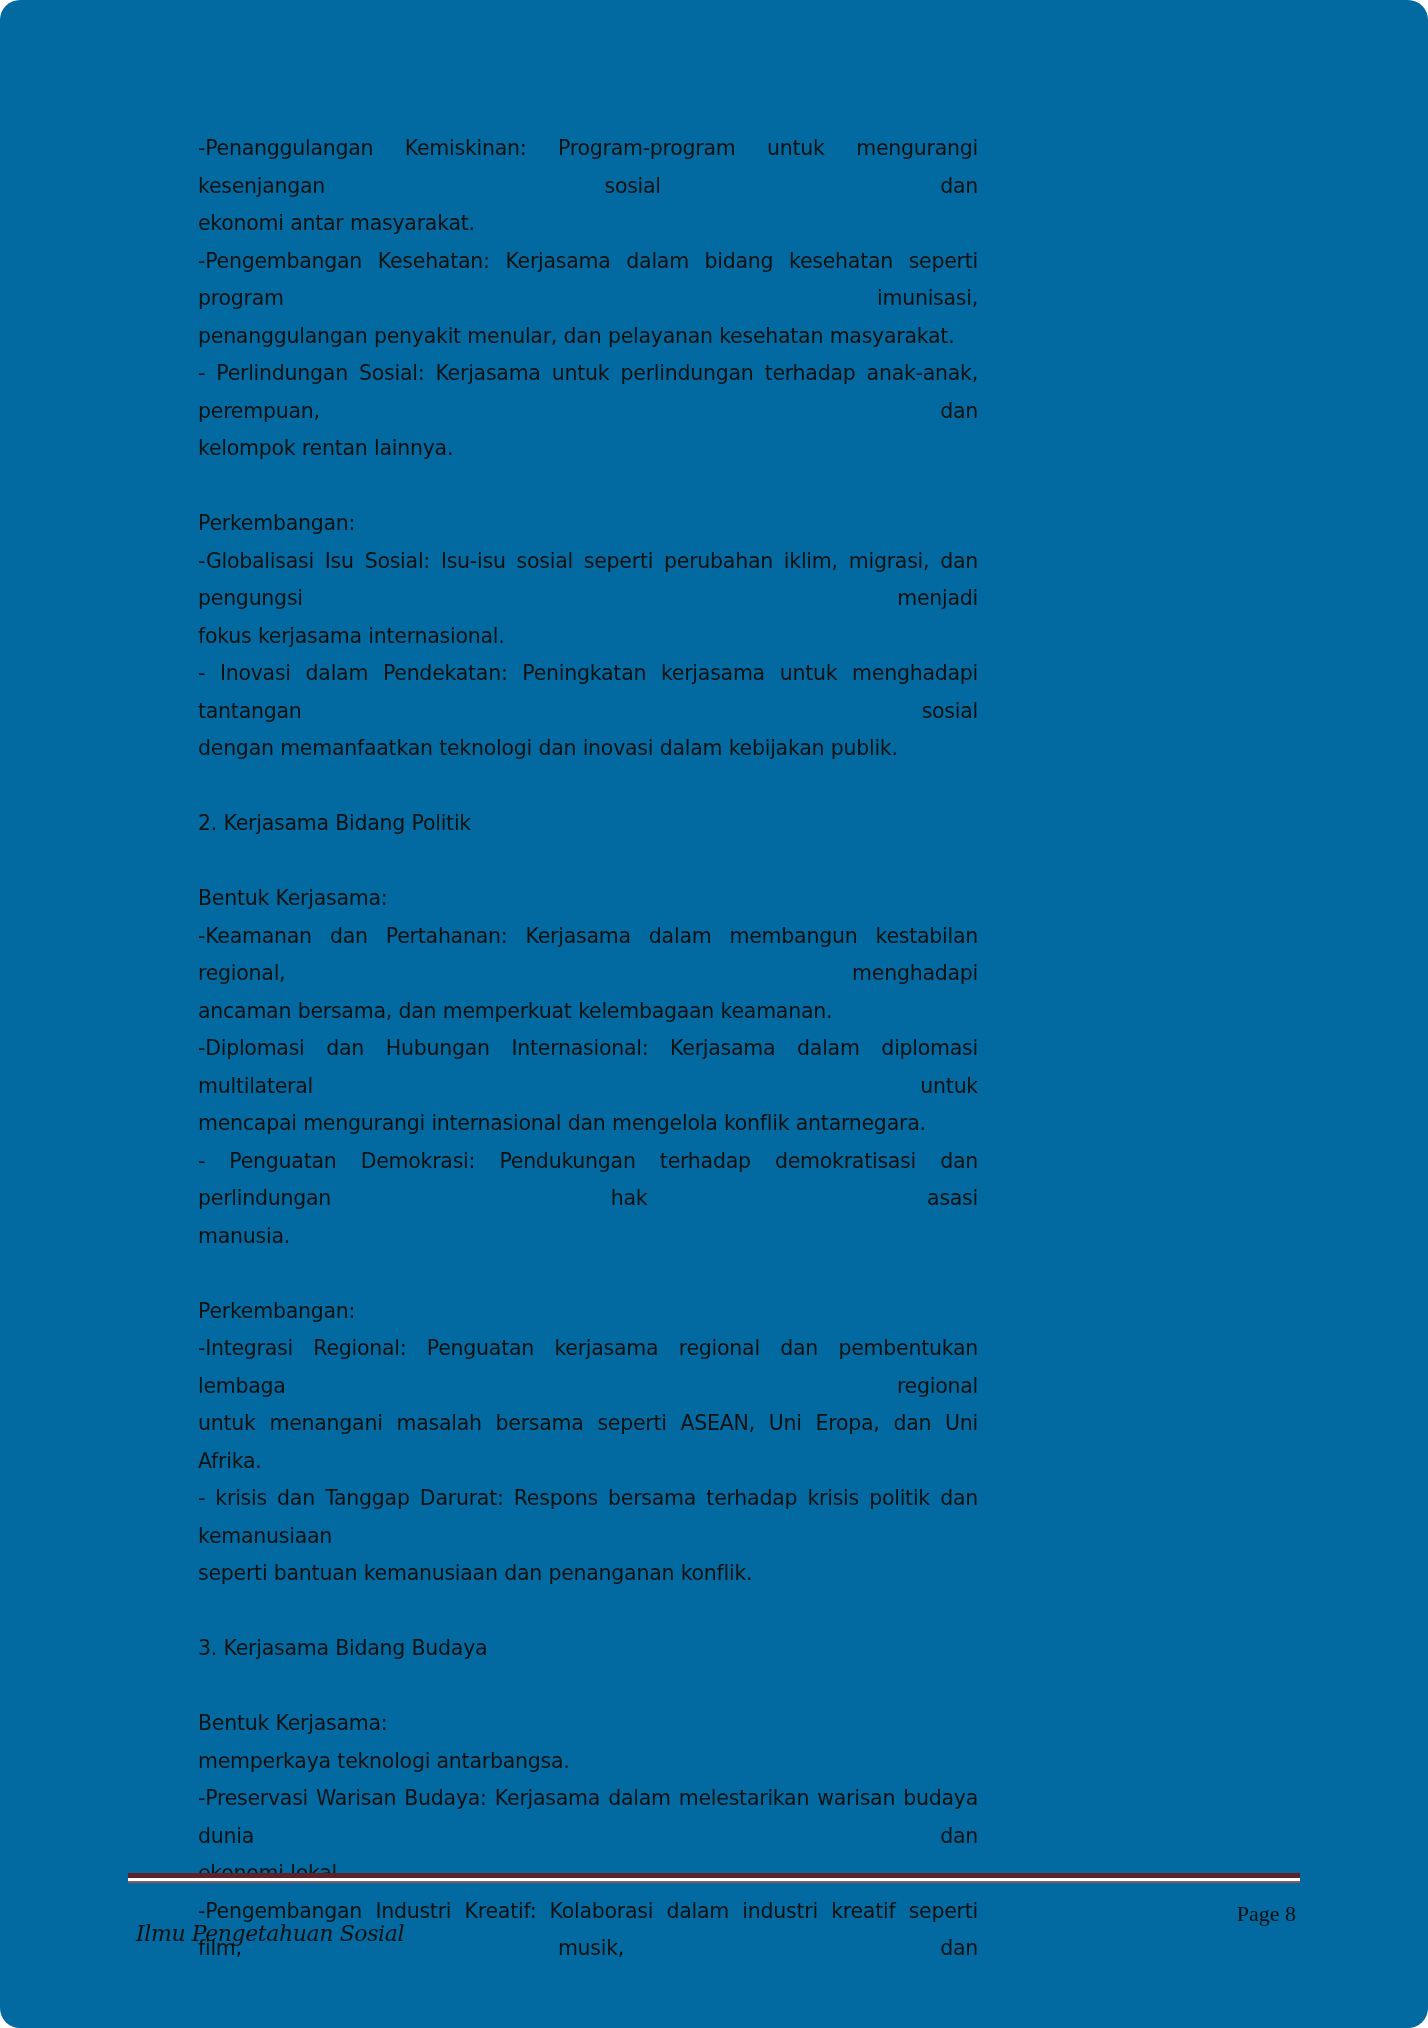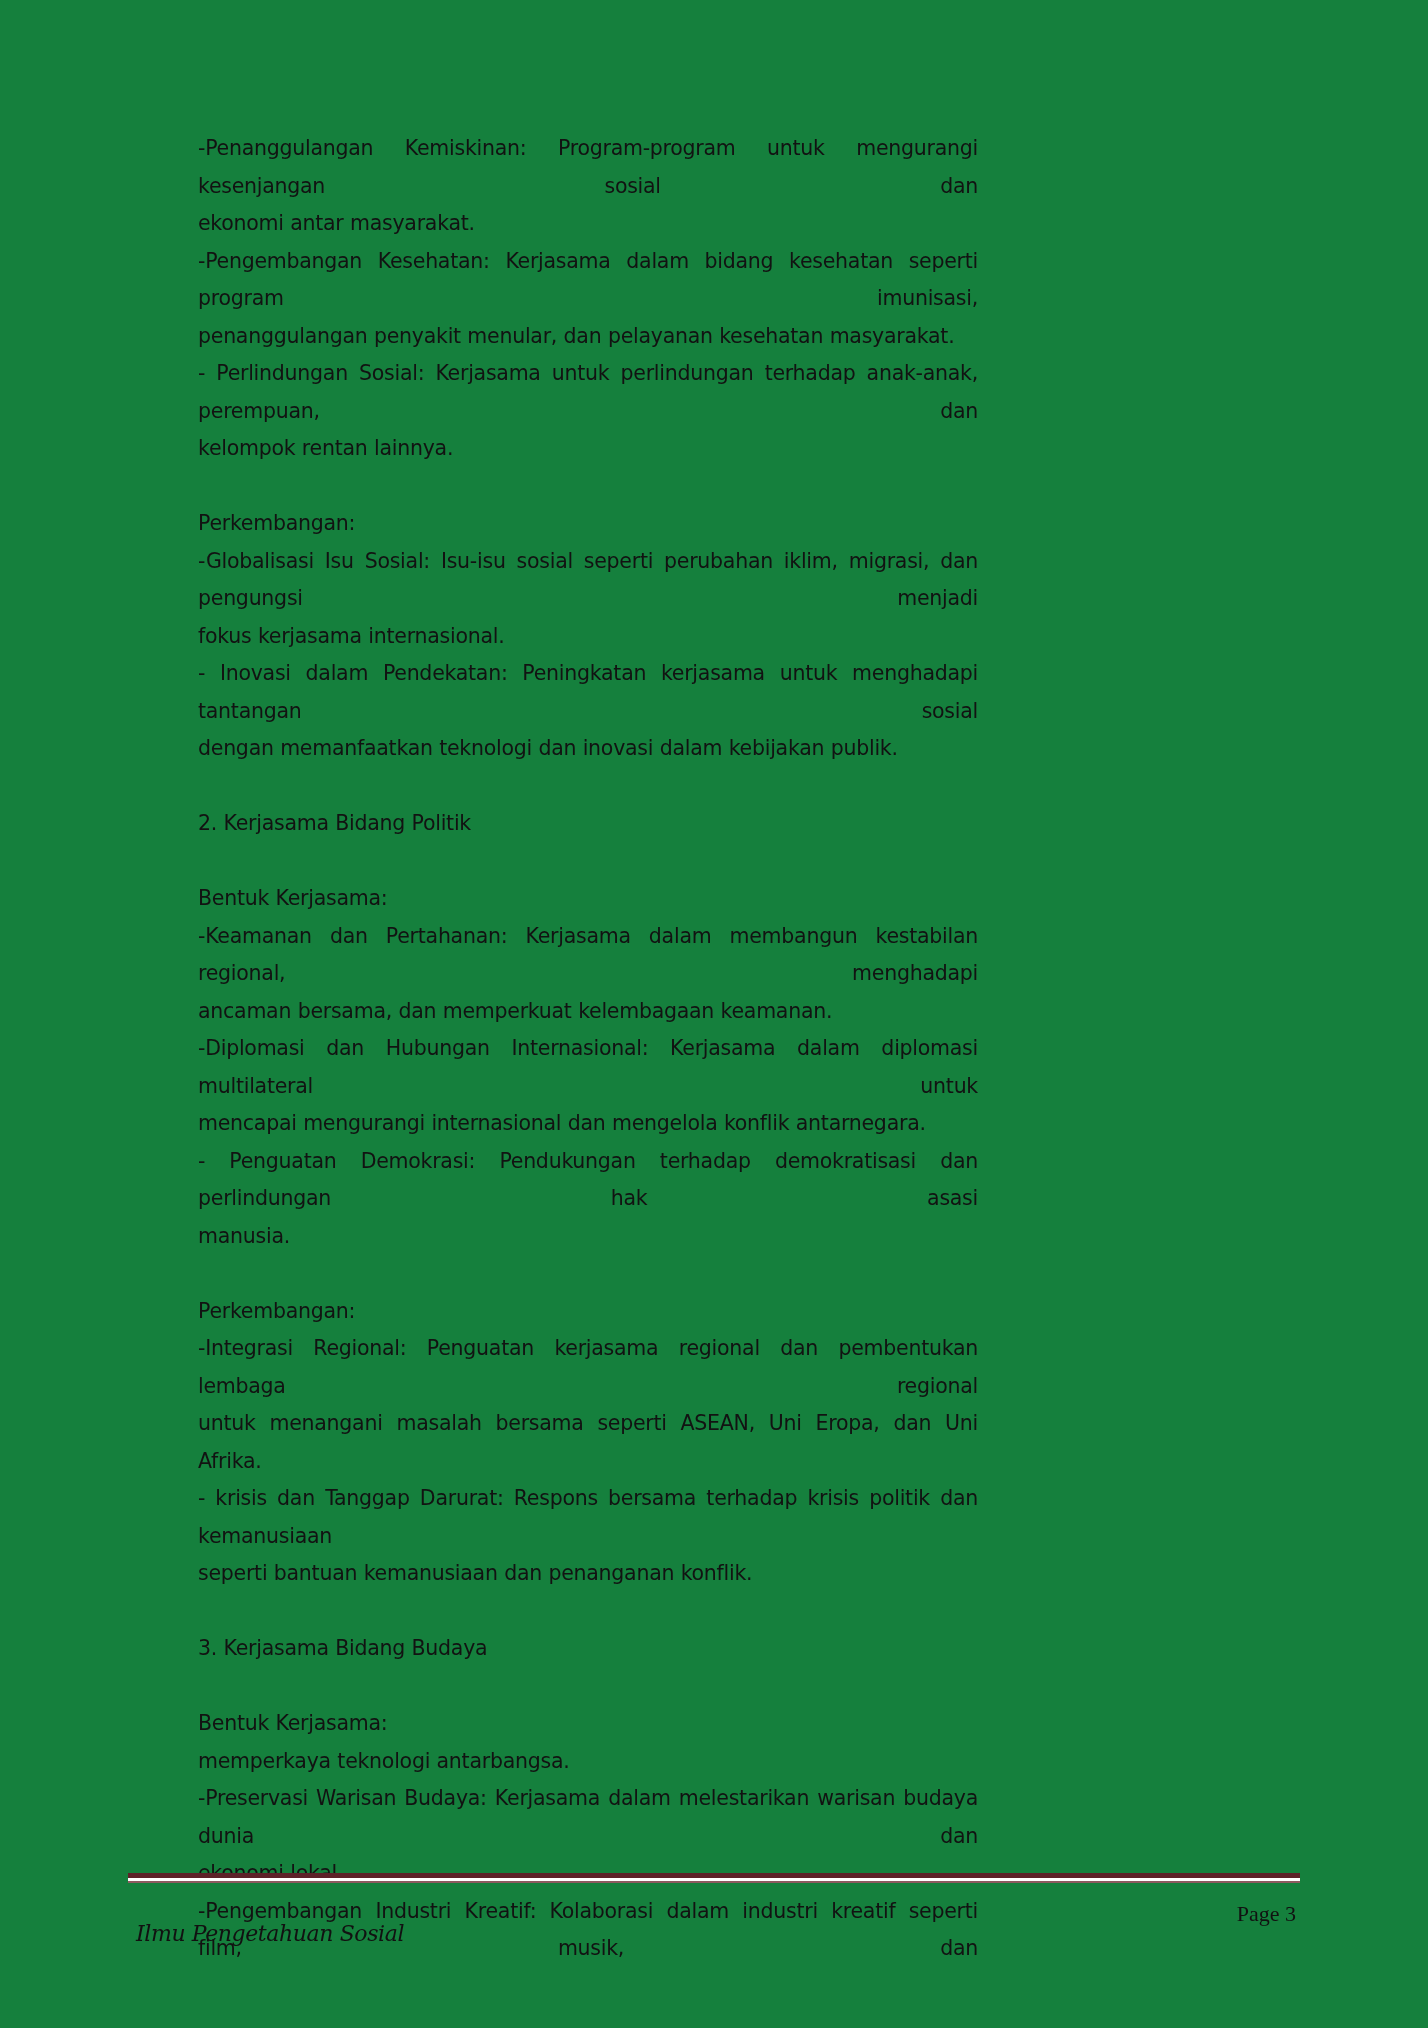--- a/index.html
+++ b/index.html
@@ -13,21 +13,22 @@
     height: 2028px;
     position: relative;
     font-family: "Liberation Sans", sans-serif;
     color: #000000;
     overflow: hidden;
   }
 
   .page {
     position: absolute;
     inset: 0;
-    background: #15803d;
+    background: #0369a1;
+    border-radius: 20px;
   }
 
   .content {
     position: absolute;
     left: 198px;
     top: 130px;
     width: 780px;
   }
 
   .para {
@@ -171,17 +172,17 @@
     </p>
 
   </div>
 
   <div class="footer">
     <div class="footer-rule-thick" style="background: rgb(94, 33, 41);"></div>
     <div class="footer-rule-gap"></div>
     <div class="footer-rule-thin" style="background: rgb(141, 90, 95);"></div>
     <div class="footer-row">
       <div class="footer-left">Ilmu Pengetahuan Sosial</div>
-      <div class="footer-right">Page 3</div>
+      <div class="footer-right">Page 8</div>
     </div>
   </div>
 
 </div>
 
 </body></html>

